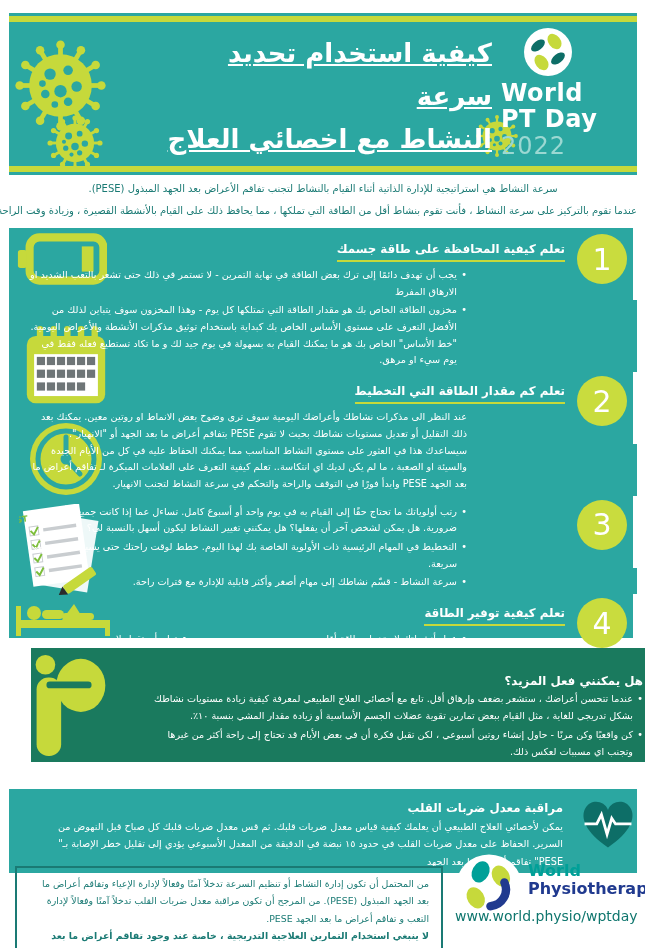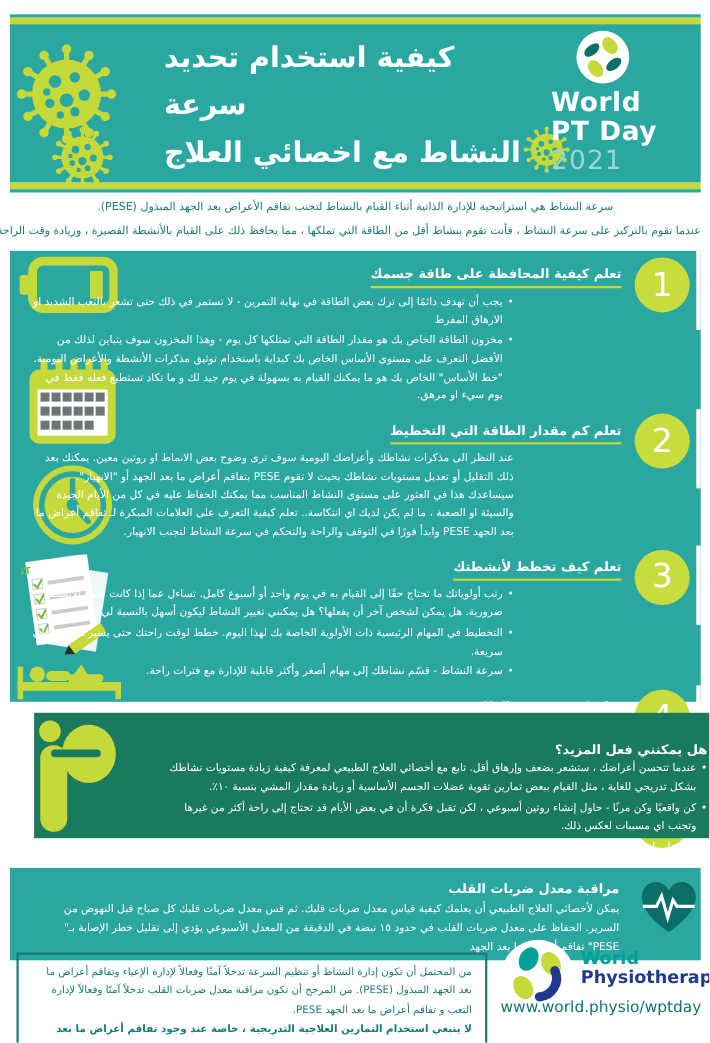--- a/index.html
+++ b/index.html
@@ -9,21 +9,21 @@
   .blk{position:absolute;left:9px;width:628px;}
   .teal{background:#2BA7A1;}
   .greenbar{background:#C6D93B;}
   
   #stripe-t1{top:13px;height:3px;}
   #stripe-t2{top:16px;height:6px;}
   #header{top:22px;height:144px;}
   #stripe-b1{top:166px;height:6px;}
   #stripe-b2{top:172px;height:3px;}
   #header-title{position:absolute;left:140px;right:145px;top:10px;color:#fff;
-    font-size:26px;font-weight:bold;text-align:left;line-height:1.65;direction:rtl;}
+    font-size:26px;font-weight:bold;text-align:right;line-height:1.65;direction:rtl;text-decoration:underline;}
   #wpt-logo{position:absolute;right:14px;top:5px;width:122px;text-align:left;}
   #wpt-logo .circ{margin-left:22px;}
   .wpt-word{color:#fff;font-size:24px;font-weight:bold;line-height:1.08;letter-spacing:0.5px;}
   .wpt-year{color:#9BD8D2;font-size:24px;line-height:1.1;letter-spacing:1px;}
   .virus{position:absolute;}
   
   #intro{top:178px;height:48px;color:#1A7A74;font-size:10px;text-align:center;
     direction:rtl;line-height:22px;}
   #intro div{white-space:nowrap;}
   
@@ -136,21 +136,21 @@
     <div id="wpt-logo">
       <svg class="circ" width="50" height="50" viewBox="0 0 100 100">
         <circle cx="50" cy="50" r="48" fill="#fff"></circle>
         <ellipse cx="63" cy="29" rx="12" ry="17" fill="#C6D93B" transform="rotate(-38 63 29)"></ellipse>
         <ellipse cx="37" cy="71" rx="12" ry="17" fill="#C6D93B" transform="rotate(-38 37 71)"></ellipse>
         <ellipse cx="30" cy="37" rx="9" ry="16" fill="#0D6E67" transform="rotate(52 30 37)"></ellipse>
         <ellipse cx="70" cy="63" rx="9" ry="16" fill="#0D6E67" transform="rotate(52 70 63)"></ellipse>
       </svg>
       <div class="wpt-word">World</div>
       <div class="wpt-word">PT Day</div>
-      <div class="wpt-year">2021</div>
+      <div class="wpt-year">2022</div>
     </div>
   </div>
 
   <div class="blk greenbar" id="stripe-b1"></div>
   <div class="blk teal" id="stripe-b2"></div>
 
   <div class="blk" id="intro">
     <div>سرعة النشاط هي استراتيجية للإدارة الذاتية أثناء القيام بالنشاط لتجنب تفاقم الأعراض بعد الجهد المبذول (PESE).</div>
     <div>عندما تقوم بالتركيز على سرعة النشاط ، فأنت تقوم بنشاط أقل من الطاقة التي تملكها ، مما يحافظ ذلك على القيام  بالأنشطة القصيرة ، وزيادة وقت الراحة.</div>
   </div>
@@ -250,21 +250,20 @@
     <section class="sec">
       <div class="num-line"></div>
       <div class="num">2</div>
       <h3 class="sec-title">تعلم كم مقدار الطاقة التي التخطيط</h3>
       <p class="para">عند النظر الى  مذكرات نشاطك وأعراضك اليومية  سوف ترى  وضوح  بعض الانماط او روتين معين. يمكنك بعد ذلك التقليل أو تعديل مستويات نشاطك بحيث لا تقوم  PESE بتفاقم أعراض ما بعد الجهد أو "الانهيار". سيساعدك هذا في العثور على مستوى  النشاط المناسب مما يمكنك الحفاظ عليه في كل من الأيام الجيدة والسيئة او الصعبة ، ما لم يكن لديك  اي انتكاسة.. تعلم كيفية التعرف على العلامات المبكرة لـ تفاقم أعراض ما بعد الجهد PESE وابدأ فورًا في التوقف والراحة والتحكم في سرعة  النشاط لتجنب الانهيار.</p>
     </section>
 
     <section class="sec">
       <div class="num-line"></div>
       <div class="num">3</div>
-      <h3 class="sec-title">تعلم كيف تخطط لأنشطتك</h3>
       <ul>
 
       <li>رتب أولوياتك ما تحتاج حقًا إلى القيام به في يوم واحد  أو أسبوع كامل. تساءل عما إذا كانت جميع الأنشطة ضرورية. هل يمكن لشخص آخر أن يفعلها؟ هل يمكنني تغيير النشاط ليكون أسهل بالنسبة لي؟</li>
           <li>التخطيط في المهام الرئيسية ذات الأولوية الخاصة بك لهذا اليوم. خطط لوقت راحتك حتى يسير اليوم بخطى سريعة.</li>
           <li>سرعة النشاط - قسّم نشاطك إلى مهام أصغر وأكثر قابلية للإدارة مع فترات راحة.</li>
         </ul>
     </section>
 
     <section class="sec">
       <div class="num-line"></div>

